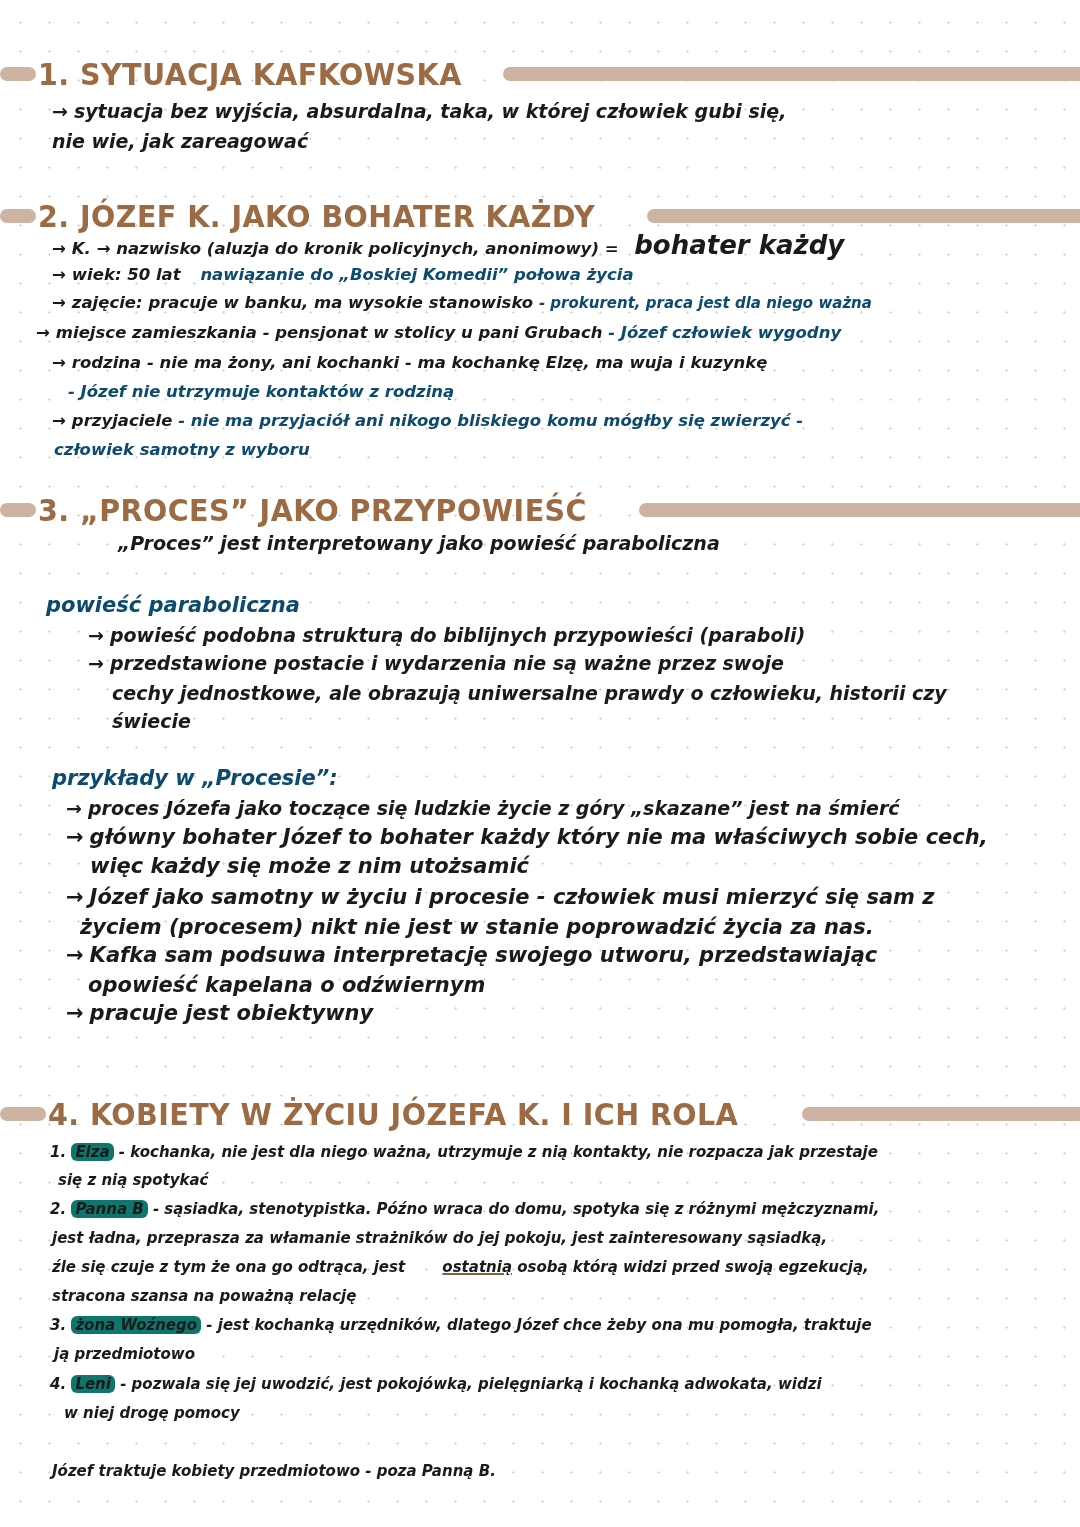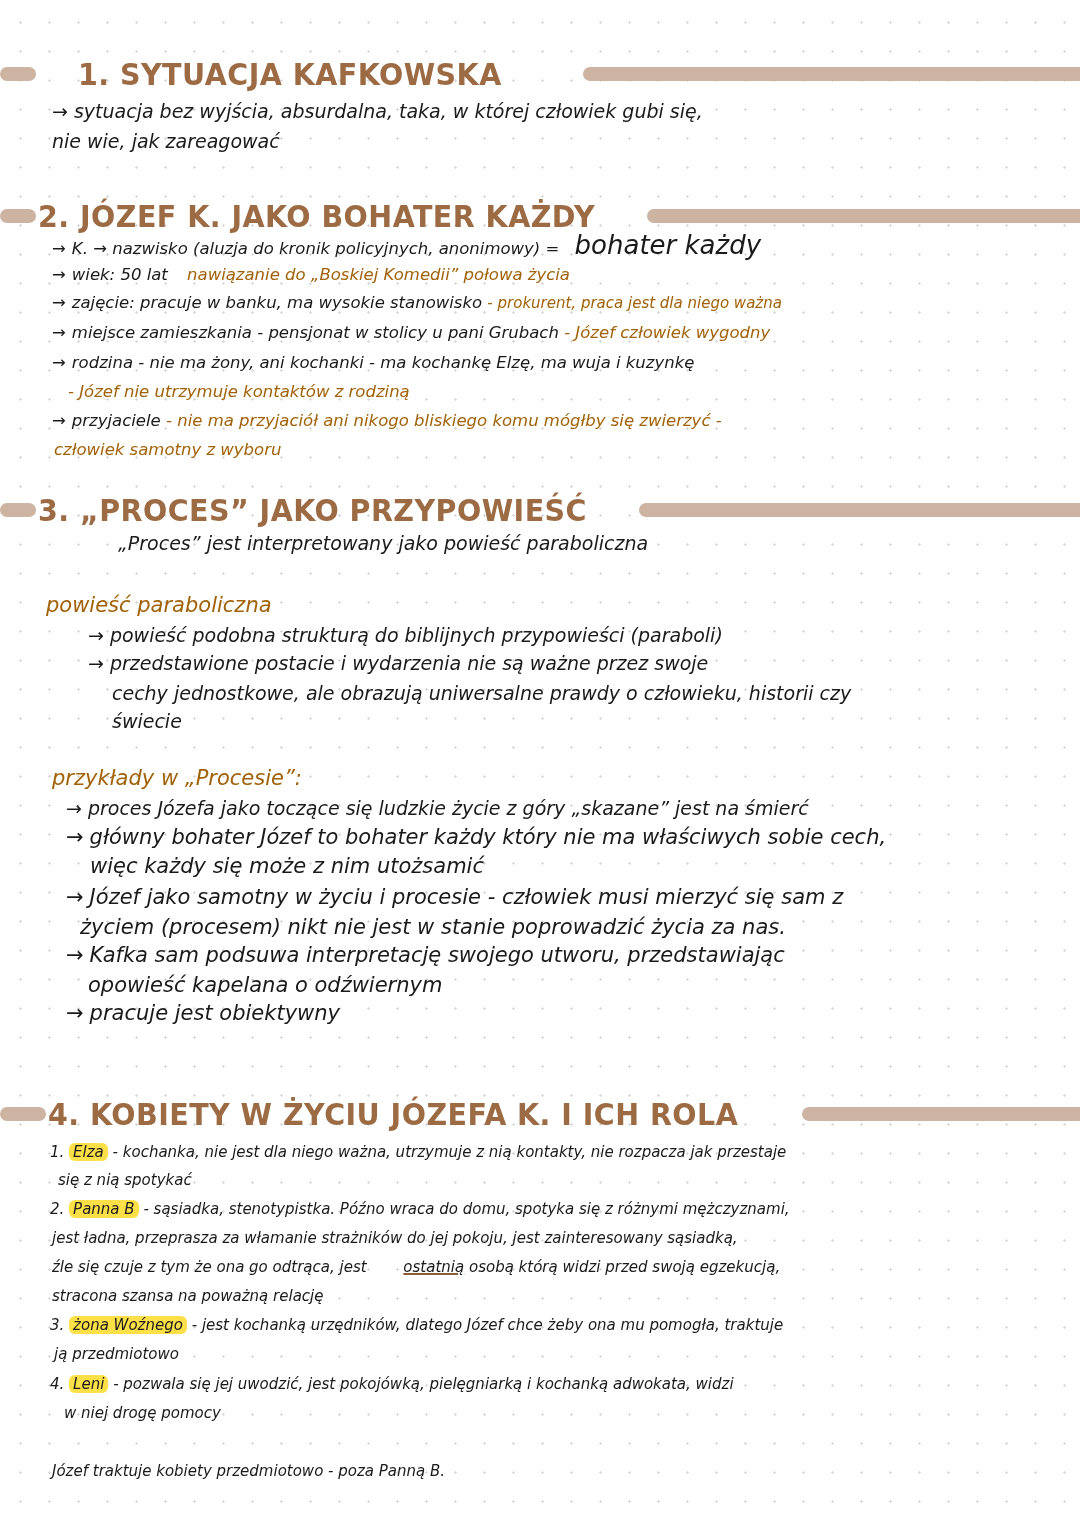--- a/index.html
+++ b/index.html
@@ -22,33 +22,33 @@
   .heading-text {
     font-family: "DejaVu Sans", sans-serif; font-weight: bold; color: #9c6a43;
     font-size: 31px; letter-spacing: 0.5px; white-space: nowrap; flex: none;
     transform: scaleX(0.92); transform-origin: left center;
   }
   .bar-right {
     flex: 1; height: 14px; border-radius: 7px 0 0 7px; background: #cdb3a1; margin-left: 4px;
   }
   .line {
     position: absolute; white-space: nowrap; font-size: 19px; line-height: 26px;
-    font-family: "DejaVu Sans", sans-serif; font-style: italic; color: #1a1a1a;
+    font-family: "DejaVu Sans", sans-serif; font-style: italic; color: #1a1a1a; font-weight: bold;
   }
   .sm { font-size: 16.5px; }
   .xs { font-size: 15px; }
-  .brown { color: #a16207; }
+  .brown { color: #0c4a6e; }
   .arrow { margin-right: 6px; }
-  .hl { background: #fde047; border-radius: 6px; padding: 0 4px; }
+  .hl { background: #0f766e; border-radius: 6px; padding: 0 4px; }
   .ul { text-decoration: underline; text-decoration-color: #8a5d3b; text-decoration-thickness: 2px; margin-left: 32px; }
 </style>
 </head>
 <body>
 
-<div class="heading" style="top:52px;gap:40px;">
+<div class="heading" style="top:52px;">
   <div class="bar-left"></div>
   <span class="heading-text">1. SYTUACJA KAFKOWSKA</span>
   <div class="bar-right"></div>
 </div>
 <div class="line" style="left:52px; top:98px;">
   <span class="arrow">→</span><span>sytuacja bez wyjścia, absurdalna, taka, w której człowiek gubi się,</span>
 </div>
 <div class="line" style="left:52px; top:128px;">
   <span>nie wie, jak zareagować</span>
 </div>
@@ -63,21 +63,21 @@
   <span style="font-size:26px; margin-left:10px;">bohater każdy</span>
 </div>
 <div class="line sm" style="left:52px; top:262px;">
   <span class="arrow">→</span><span>wiek: 50 lat</span>
   <span class="brown" style="margin-left:14px;">nawiązanie do „Boskiej Komedii” połowa życia</span>
 </div>
 <div class="line sm" style="left:52px; top:290px;">
   <span class="arrow">→</span><span>zajęcie: pracuje w banku, ma wysokie stanowisko</span>
   <span class="brown xs">- prokurent, praca jest dla niego ważna</span>
 </div>
-<div class="line sm" style="left:52px; top:320px;">
+<div class="line sm" style="left:36px; top:320px;">
   <span class="arrow">→</span><span>miejsce zamieszkania - pensjonat w stolicy u pani Grubach</span>
   <span class="brown">- Józef człowiek wygodny</span>
 </div>
 <div class="line sm" style="left:52px; top:350px;">
   <span class="arrow">→</span><span>rodzina - nie ma żony, ani kochanki - ma kochankę Elzę, ma wuja i kuzynkę</span>
 </div>
 <div class="line sm brown" style="left:68px; top:379px;">
   <span>- Józef nie utrzymuje kontaktów z rodziną</span>
 </div>
 <div class="line sm" style="left:52px; top:408px;">

